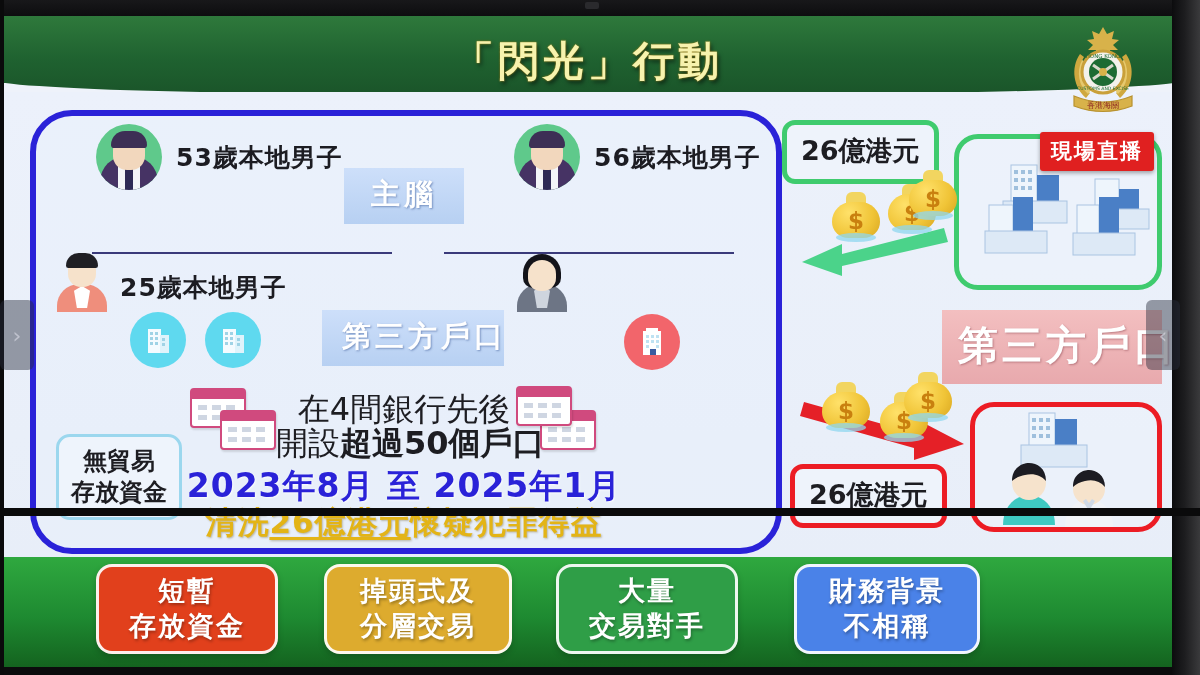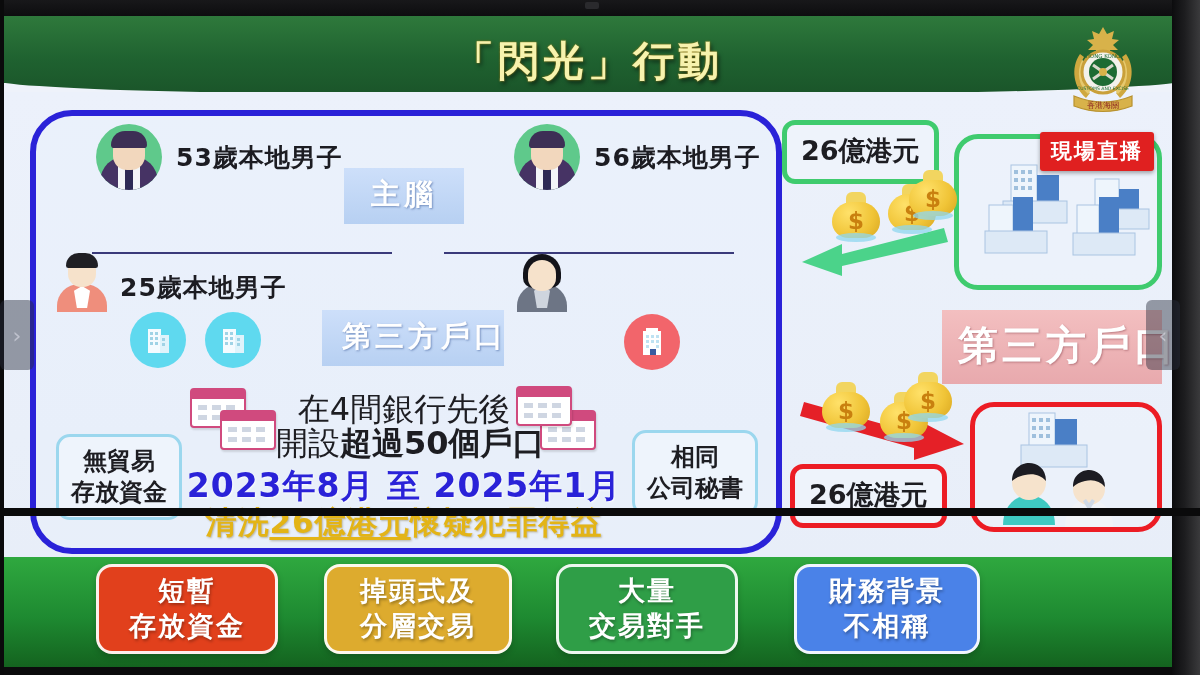--- a/index.html
+++ b/index.html
@@ -481,24 +481,20 @@
       </div>
 
       <div class="date-text" style="left:170px; top:372px; width:460px;">2023年8月 至 2025年1月</div>
       <div class="amount-text" style="left:170px; top:410px; width:460px;">
         <span>清洗</span><span class="ul">26億港元</span><span>懷疑犯罪得益</span>
       </div>
 
       <div class="note-box" style="left:52px; top:342px;">
         <div>無貿易</div>
         <div>存放資金</div>
-      </div>
-      <div class="note-box" style="left:628px; top:338px;">
-        <div>相同</div>
-        <div>公司秘書</div>
       </div>
 
       <div class="value-box green" style="left:778px; top:28px;">26億港元</div>
 
       <div class="frame-box green" style="left:950px; top:42px; width:208px; height:156px;">
         <div class="bld" style="left:24px; top:18px;">
           <svg width="176" height="120" viewBox="0 0 176 120">
             <g>
               <rect x="28" y="8" width="26" height="50" fill="#eef5fc" stroke="#a9c4e2"></rect>
               <rect x="54" y="18" width="22" height="40" fill="#4a7fc6"></rect>

